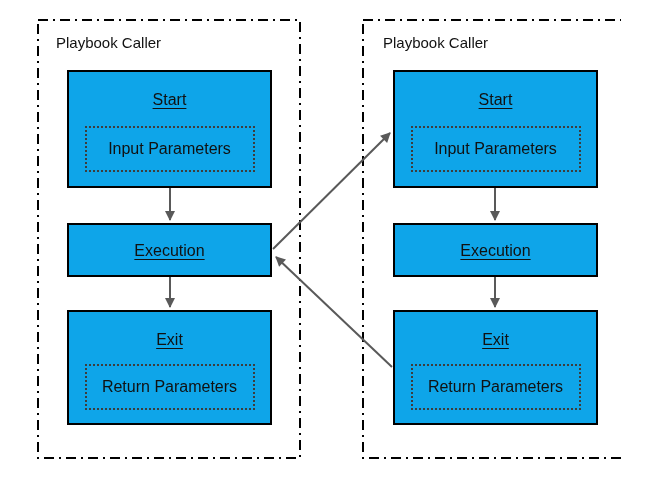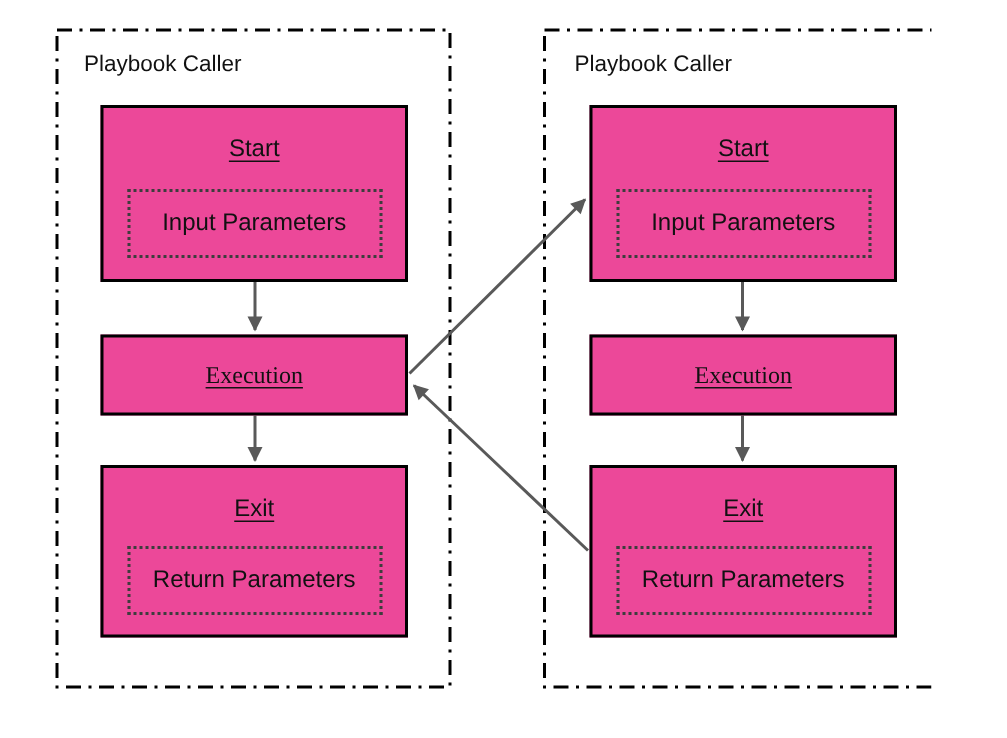--- a/index.html
+++ b/index.html
@@ -25,28 +25,28 @@
     position: absolute;
     z-index: 2;
     font-size: 15px;
     color: #111111;
     white-space: nowrap;
   }
   .node {
     position: absolute;
     z-index: 2;
     box-sizing: border-box;
-    background: #ec4899;
+    background: #0ea5e9;
     border: 2px solid #000000;
     display: flex;
     flex-direction: column;
     align-items: center;
   }
   .node.tall { padding-top: 18px; }
-  .node.short { justify-content: center; font-family: Liberation Serif, serif; }
+  .node.short { justify-content: center; }
   .node-title {
     font-size: 16px;
     color: #111111;
     text-decoration: underline;
     text-underline-offset: 3px;
     line-height: 19px;
   }
   .subbox {
     box-sizing: border-box;
     width: 170px;

